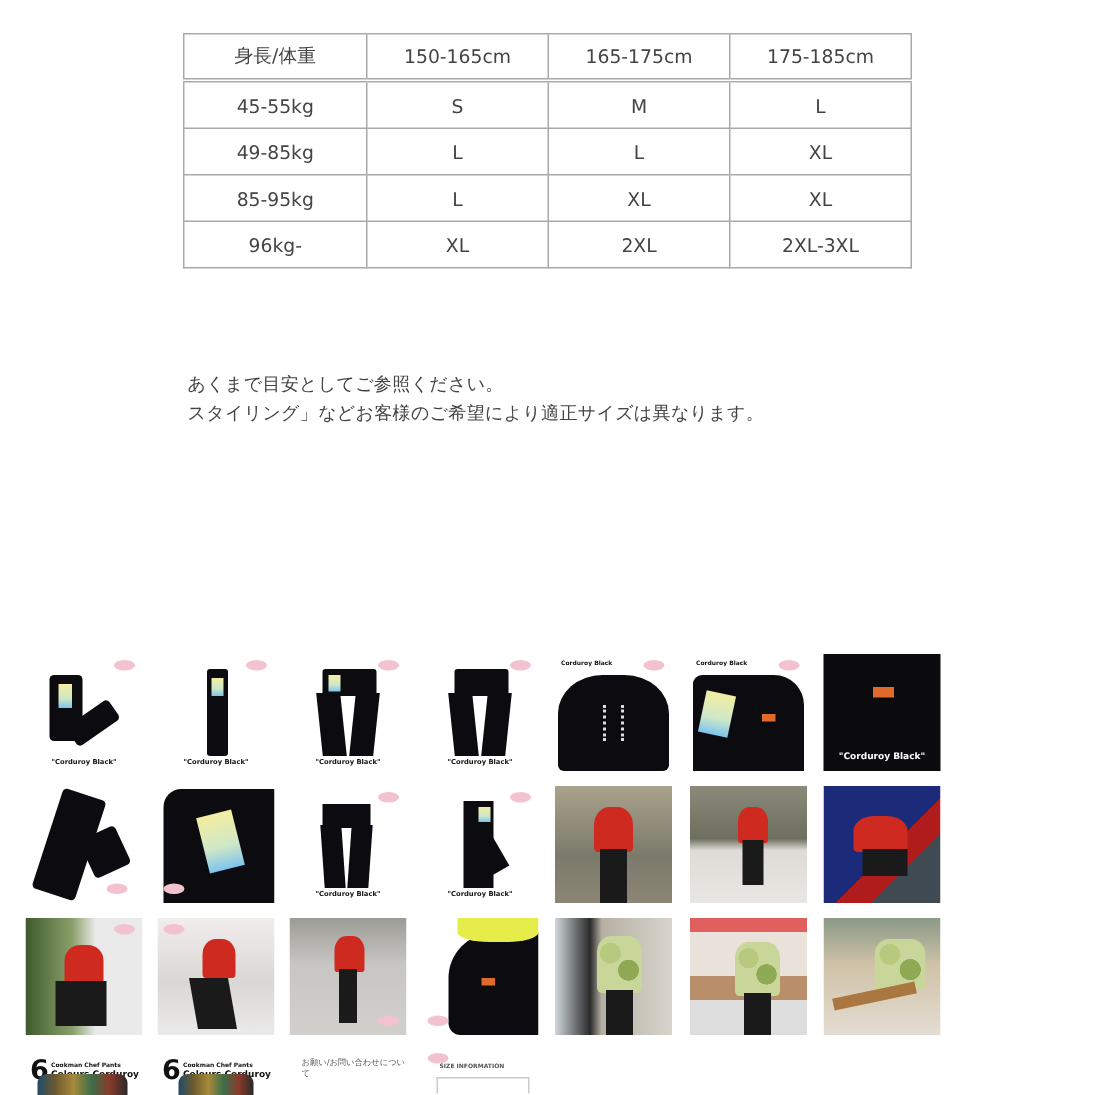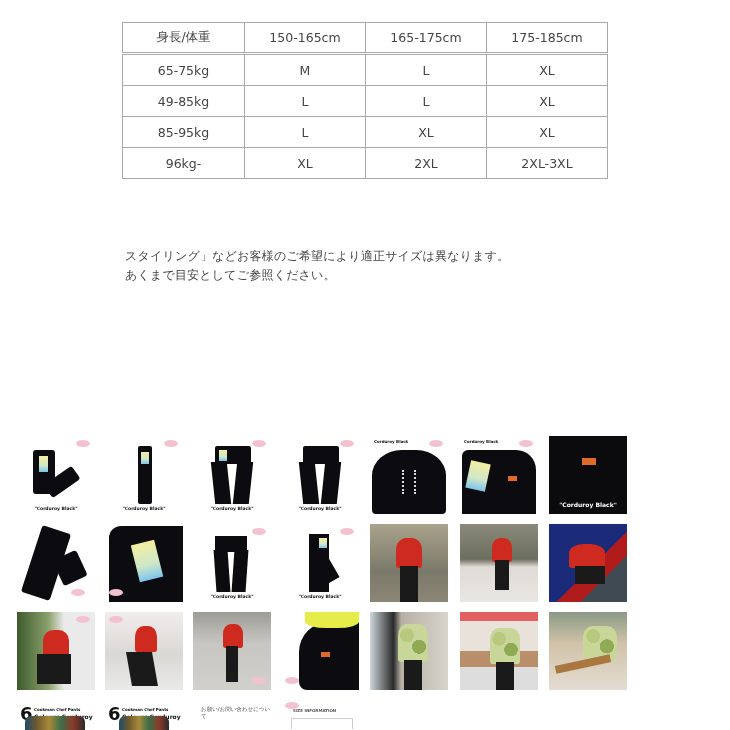--- a/index.html
+++ b/index.html
@@ -59,24 +59,24 @@
   <thead>
     <tr>
       <th>身長/体重</th>
       <th>150-165cm</th>
       <th>165-175cm</th>
       <th>175-185cm</th>
     </tr>
   </thead>
   <tbody>
     <tr>
-      <td>65-75kg</td>
+      <td>45-55kg</td>
+      <td>S</td>
       <td>M</td>
       <td>L</td>
-      <td>XL</td>
     </tr>
     <tr>
       <td>49-85kg</td>
       <td>L</td>
       <td>L</td>
       <td>XL</td>
     </tr>
     <tr>
       <td>85-95kg</td>
       <td>L</td>
@@ -86,22 +86,22 @@
     <tr>
       <td>96kg-</td>
       <td>XL</td>
       <td>2XL</td>
       <td>2XL-3XL</td>
     </tr>
   </tbody>
 </table>
 
 <div class="note">
+  <div>あくまで目安としてご参照ください。</div>
   <div>スタイリング」などお客様のご希望により適正サイズは異なります。</div>
-  <div>あくまで目安としてご参照ください。</div>
 </div>
 
 <div class="thumb" style="left:17px;top:436px">
   <div class="logo"></div>
   <div class="pants" style="left:16px;top:14px;width:22px;height:44px;border-radius:3px"></div>
   <div class="pants" style="left:28px;top:38px;width:34px;height:16px;transform:rotate(-35deg);border-radius:3px"></div>
   <div class="tag" style="left:22px;top:20px;width:9px;height:16px"></div>
   <div class="lbl">"Corduroy Black"</div>
 </div>
 <div class="thumb" style="left:105px;top:436px">

